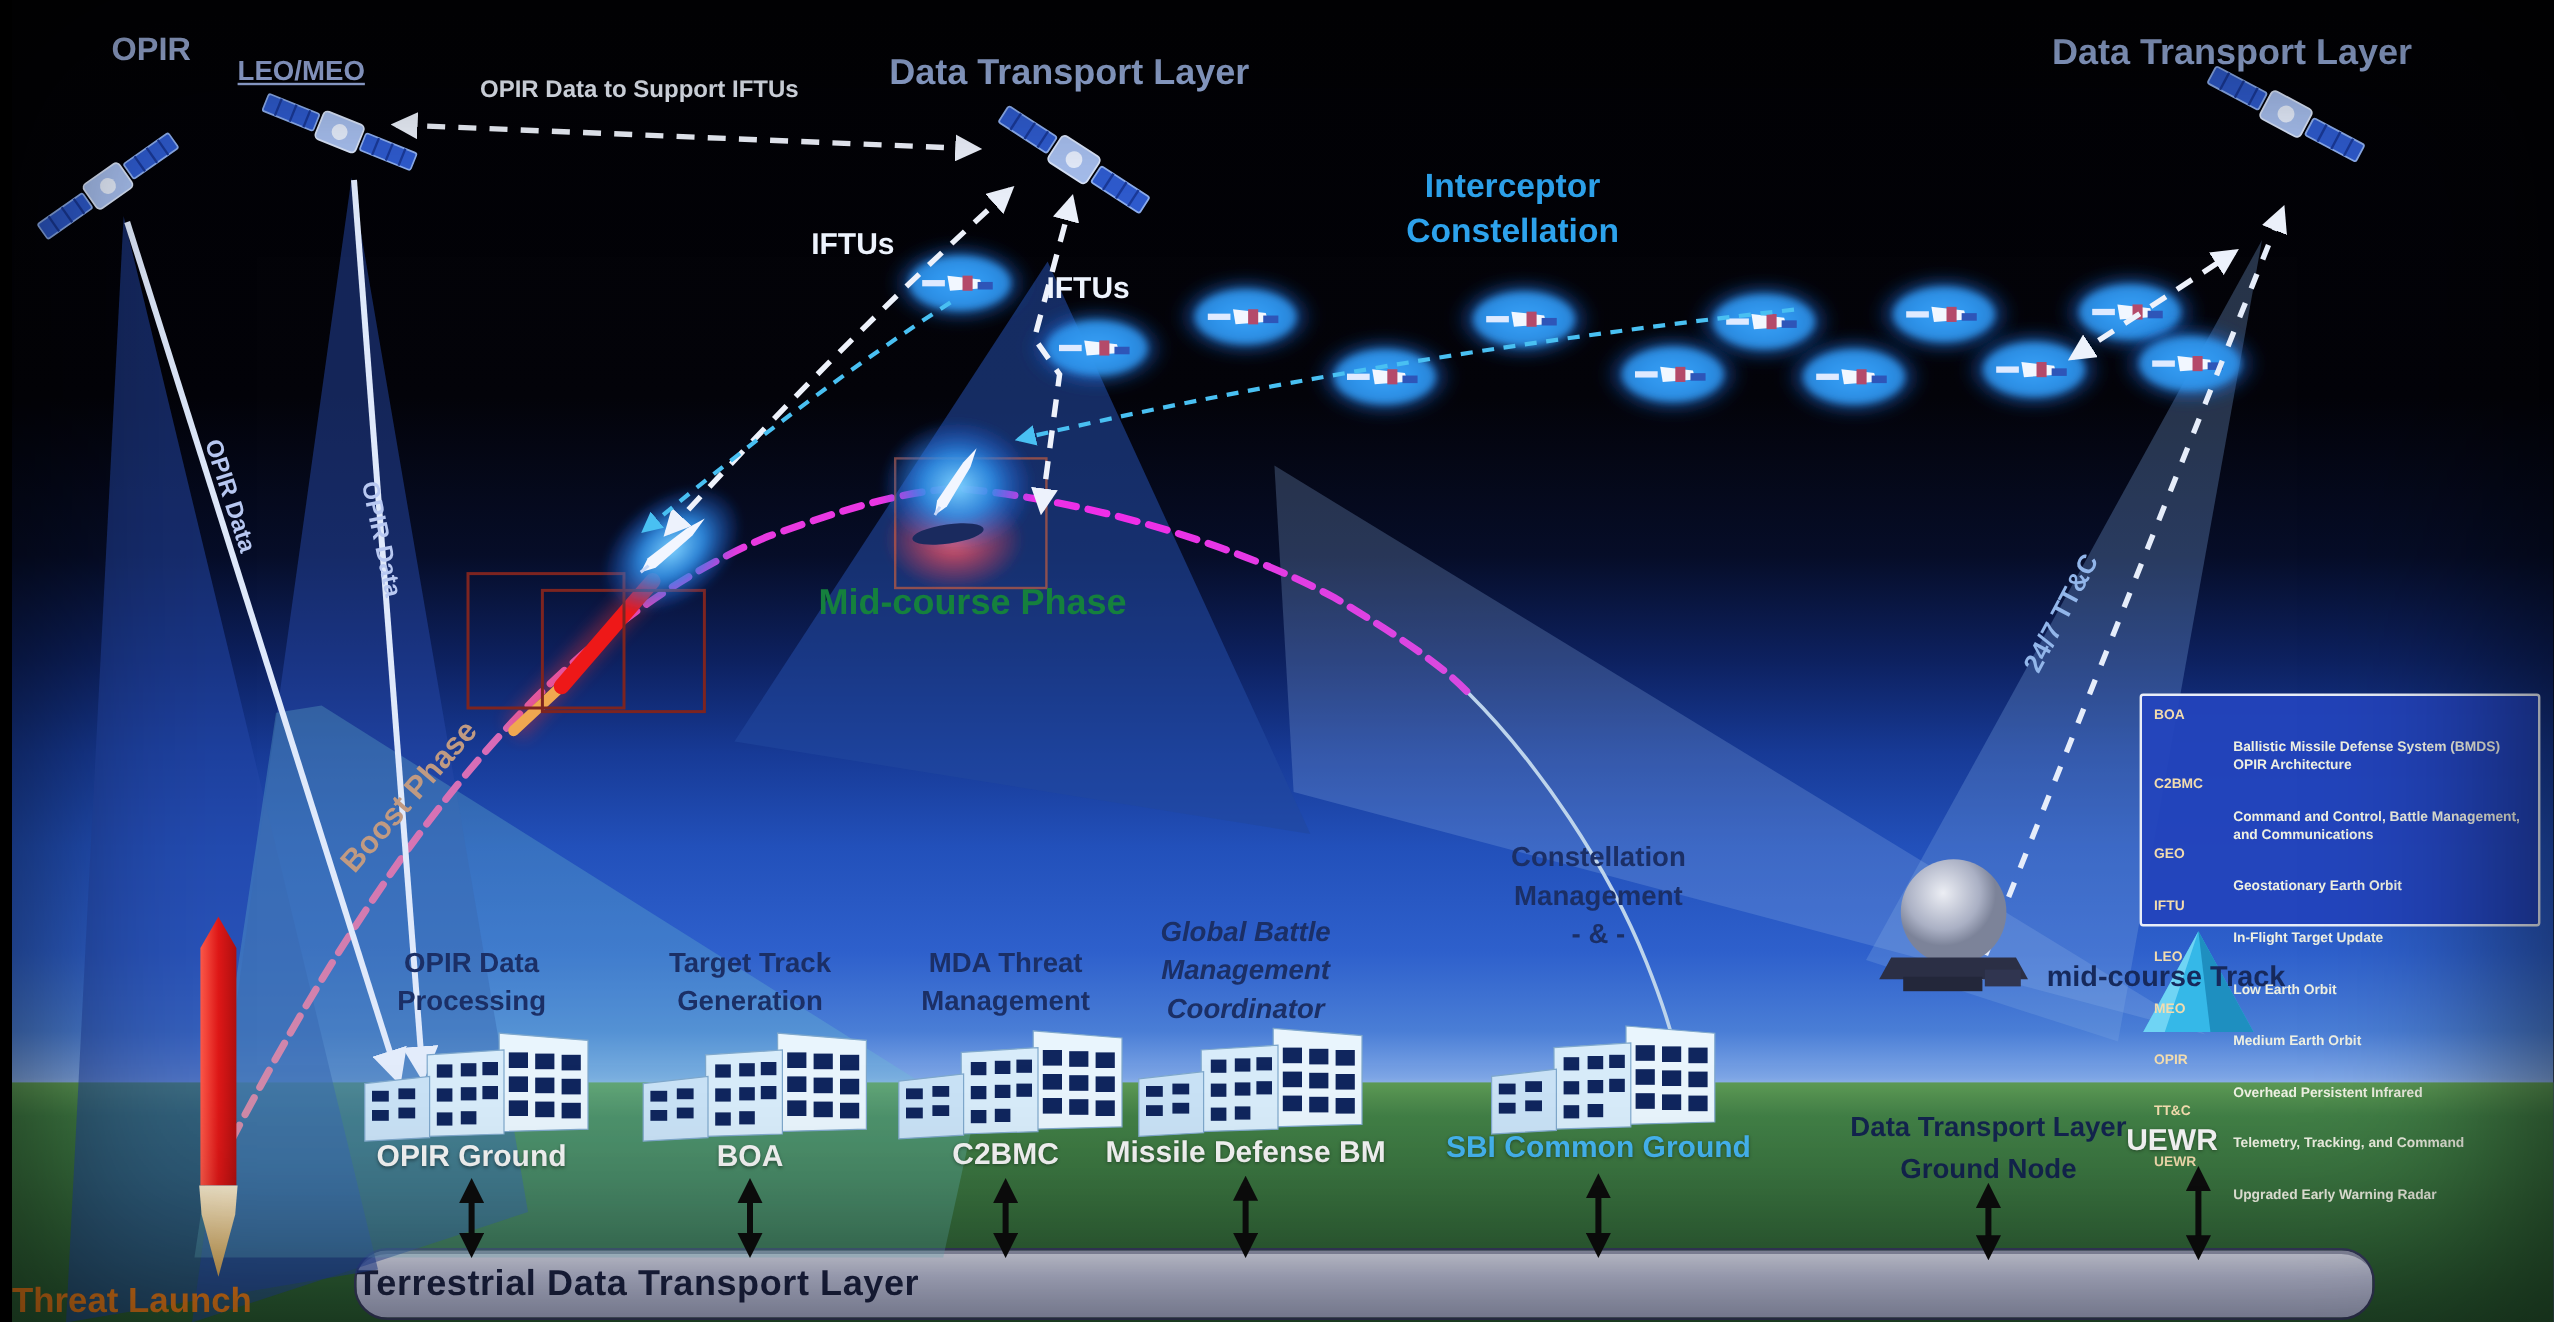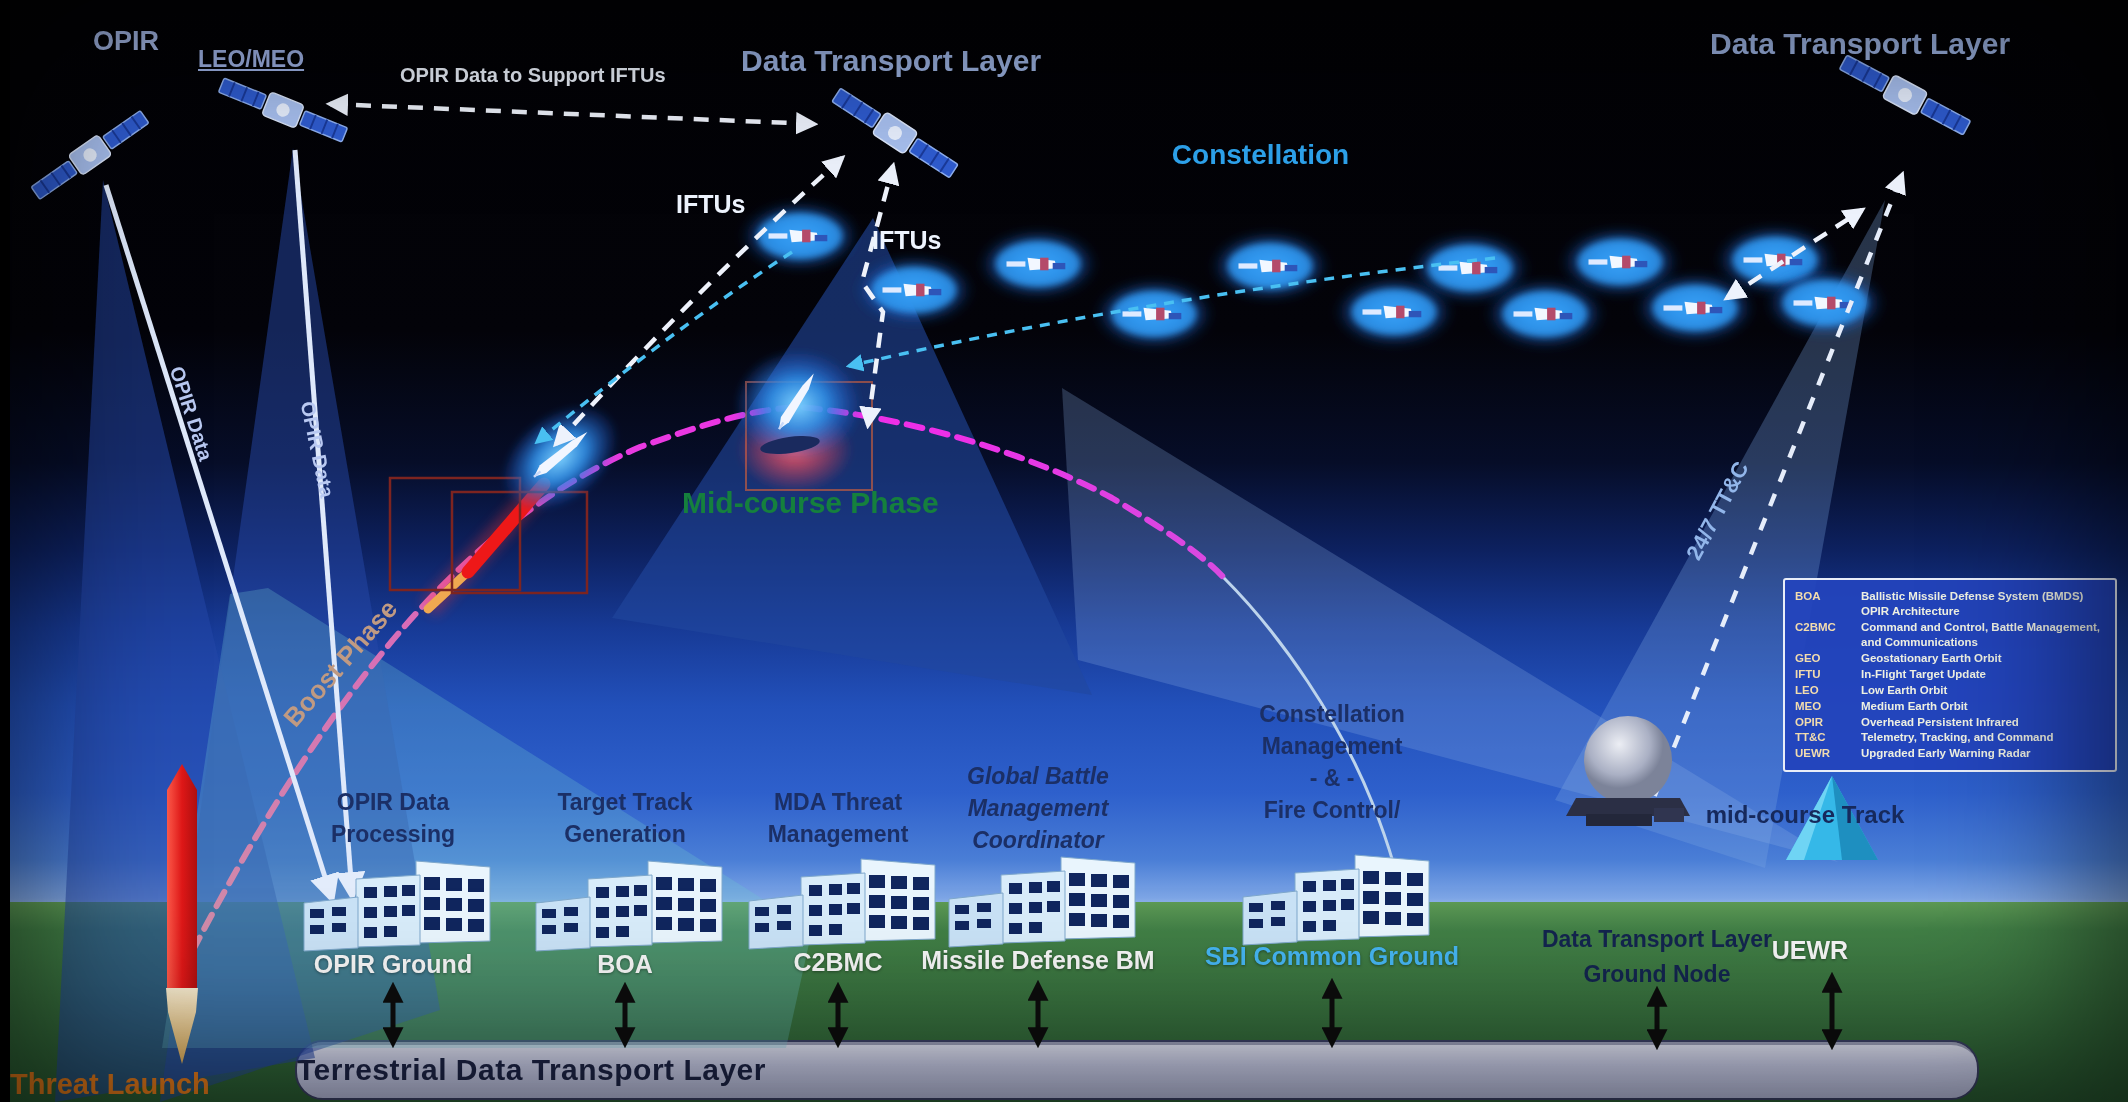--- a/index.html
+++ b/index.html
@@ -19,21 +19,21 @@
   svg#scene{position:absolute;inset:0;}
   .labels{position:absolute;inset:0;pointer-events:none;}
   .lbl{position:absolute;font-weight:bold;white-space:nowrap;}
   .lbl.center{text-align:center;white-space:normal;}
   .legend{position:absolute;left:1783px;top:578px;width:334px;height:194px;
        background:rgba(35,68,188,.94);border:2px solid #e8edf8;border-radius:3px;
        padding:9px 8px 6px 10px;box-sizing:border-box;}
   .legend-row{display:grid;grid-template-columns:60px 1fr;column-gap:6px;
        font-size:11.5px;line-height:1.3;font-weight:bold;margin-bottom:1px;}
   .legend-abbr{color:#f2dcae;}
-  .legend-def{color:#eef0e2;}
+  .legend-def{color:#eef0e2;margin-top:27px;}
   .vignette{position:absolute;inset:0;pointer-events:none;
        box-shadow:inset 0 0 150px 35px rgba(0,0,0,.55);}
   .edge-left{position:absolute;left:0;top:0;bottom:0;width:10px;background:#000;}
   .node-desc{position:absolute;width:320px;margin-left:-160px;text-align:center;
        font-size:23px;line-height:32px;font-weight:bold;color:#1b2f66;}
   .node-name{position:absolute;width:340px;margin-left:-170px;text-align:center;
        font-size:25px;font-weight:bold;color:#f5f5f5;text-shadow:0 1px 3px rgba(0,0,0,.4);}
   .node-name.lines{font-size:23px;line-height:35px;color:#13244e;text-shadow:none;}
 </style>
 </head>
@@ -311,20 +311,21 @@
     </g>
   </svg>
 
   <div class="labels">
     <div class="lbl" style="left:93px;top:26px;font-size:27px;color:#a8bcec;">OPIR</div>
     <div class="lbl" style="left:198px;top:46px;font-size:23px;color:#a0b4e8;text-decoration:underline;">LEO/MEO</div>
     <div class="lbl" style="left:400px;top:64px;font-size:20px;color:#eef4fe;">OPIR Data to Support IFTUs</div>
     <div class="lbl" style="left:741px;top:44px;font-size:30px;color:#9db4e4;">Data Transport Layer</div>
     <div class="lbl" style="left:1710px;top:27px;font-size:30px;color:#9db4e4;">Data Transport Layer</div>
     <div class="lbl center" style="left:1118px;top:136px;width:285px;font-size:28px;line-height:38px;color:#2ea4ee;">
+      <div>Interceptor</div>
       <div>Constellation</div>
     </div>
     <div class="lbl" style="left:676px;top:190px;font-size:25px;color:#eef4fe;">IFTUs</div>
     <div class="lbl" style="left:872px;top:226px;font-size:25px;color:#eef4fe;">IFTUs</div>
     <div class="lbl" style="left:142px;top:402px;font-size:20px;color:#b9c9f2;transform:rotate(72deg);">OPIR Data</div>
     <div class="lbl" style="left:268px;top:438px;font-size:20px;color:#b9c9f2;transform:rotate(78deg);">OPIR Data</div>
     <div class="lbl" style="left:262px;top:648px;font-size:26px;color:#c09a82;transform:rotate(-49deg);">Boost Phase</div>
     <div class="lbl" style="left:682px;top:486px;font-size:30px;color:#15803d;">Mid-course Phase</div>
     <div class="lbl" style="left:1664px;top:498px;font-size:22px;color:#92b6ea;transform:rotate(-62deg);">24/7 TT&amp;C</div>
     <div class="lbl center" style="left:1700px;top:801px;width:210px;font-size:24px;color:#16295c;">mid-course Track</div>
@@ -348,21 +349,20 @@
         <div class="node-desc" style="left: 1038px; top: 760px; font-style: italic;">
           <div>Global Battle</div>
           <div>Management</div>
           <div>Coordinator</div>
         </div>
         <div class="node-name" style="left: 1038px; top: 946px; color: rgb(245, 245, 245);">Missile Defense BM</div>
         <div class="node-desc" style="left: 1332px; top: 698px;">
           <div>Constellation</div>
           <div>Management</div>
           <div>- &amp; -</div>
-          <div>Fire Control/</div>
         </div>
         <div class="node-name" style="left: 1332px; top: 942px; color: rgb(69, 180, 240);">SBI Common Ground</div>
         <div class="node-name lines" style="left: 1657px; top: 922px; color: rgb(19, 36, 78);">
           <div>Data Transport Layer</div>
           <div>Ground Node</div>
         </div>
         <div class="node-name" style="left: 1810px; top: 936px; color: rgb(245, 245, 245);">UEWR</div>
       </div>
   </div>
 

